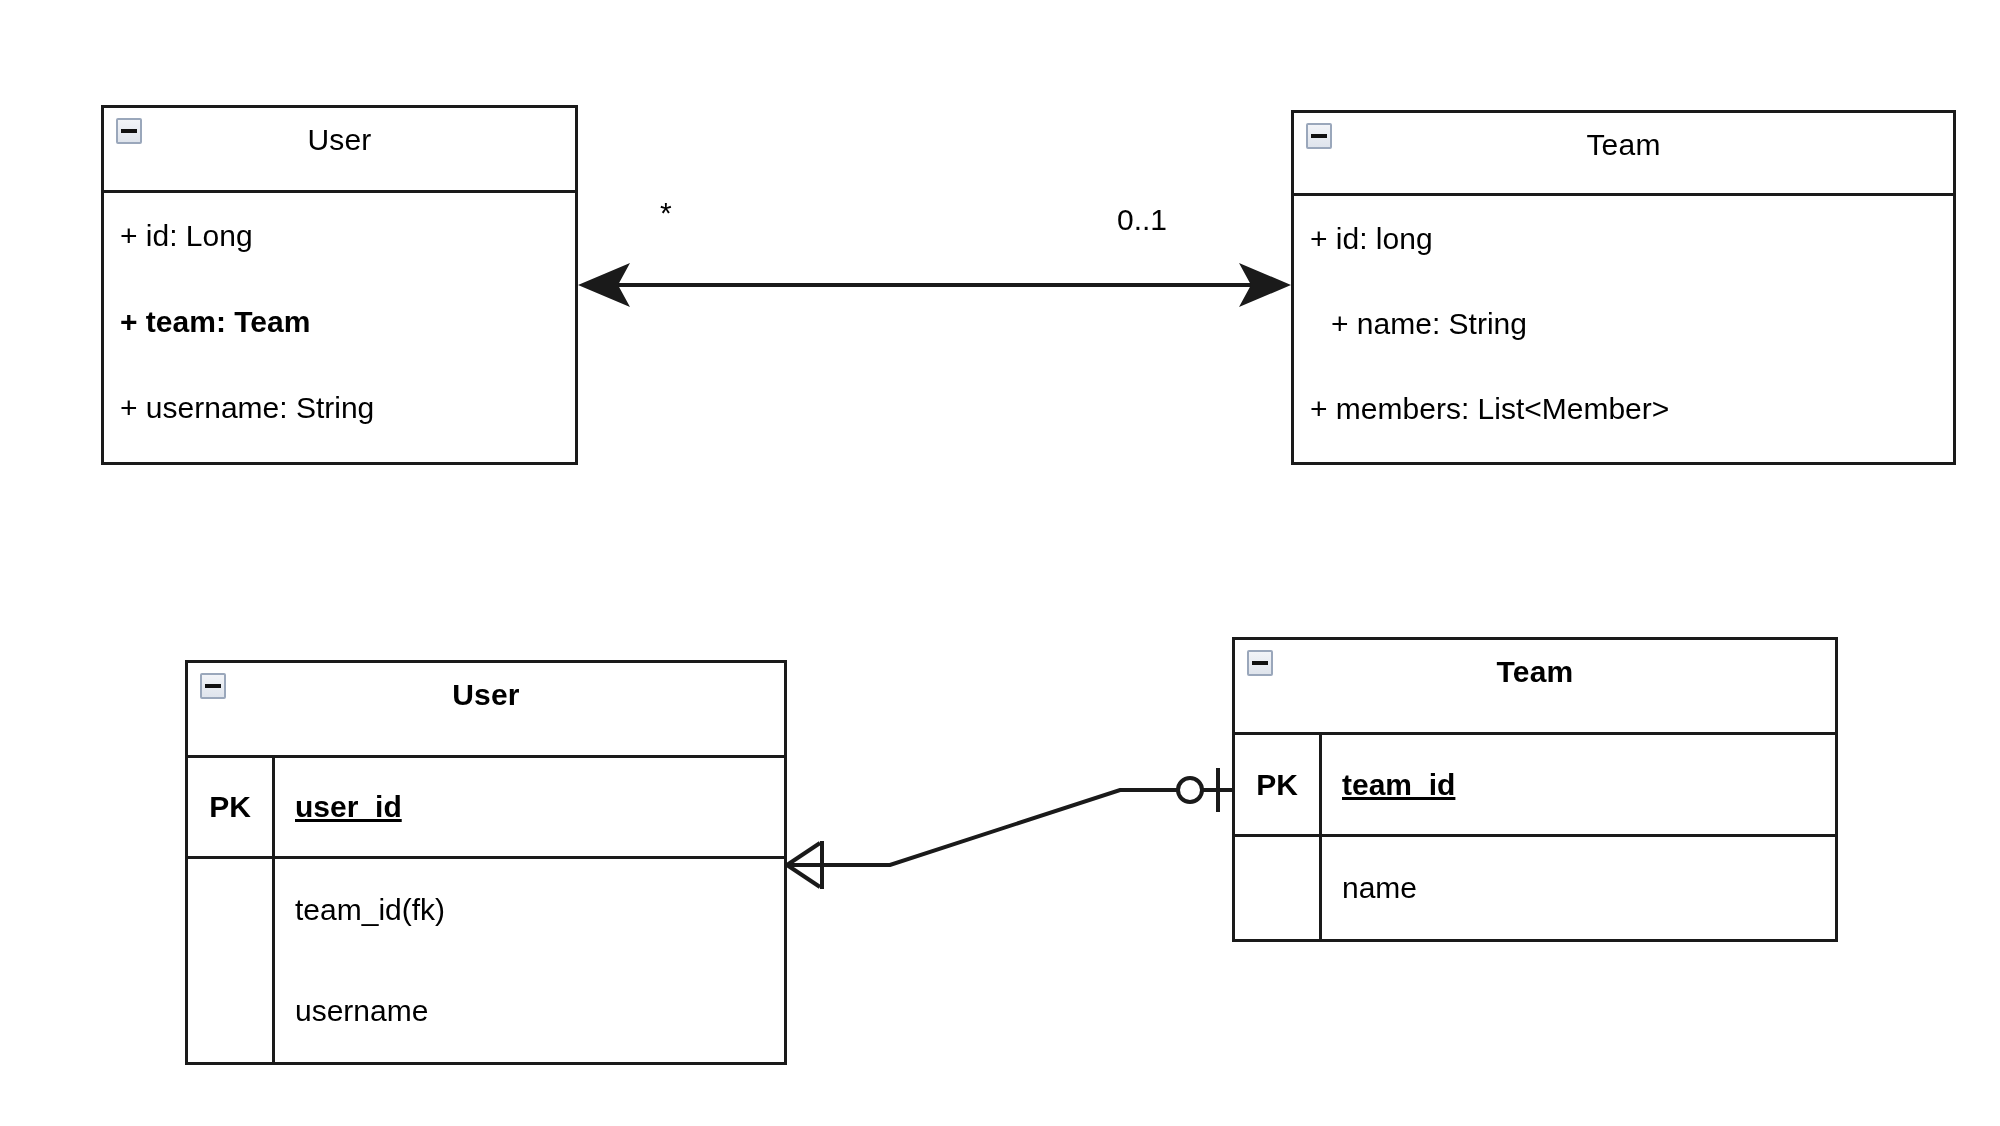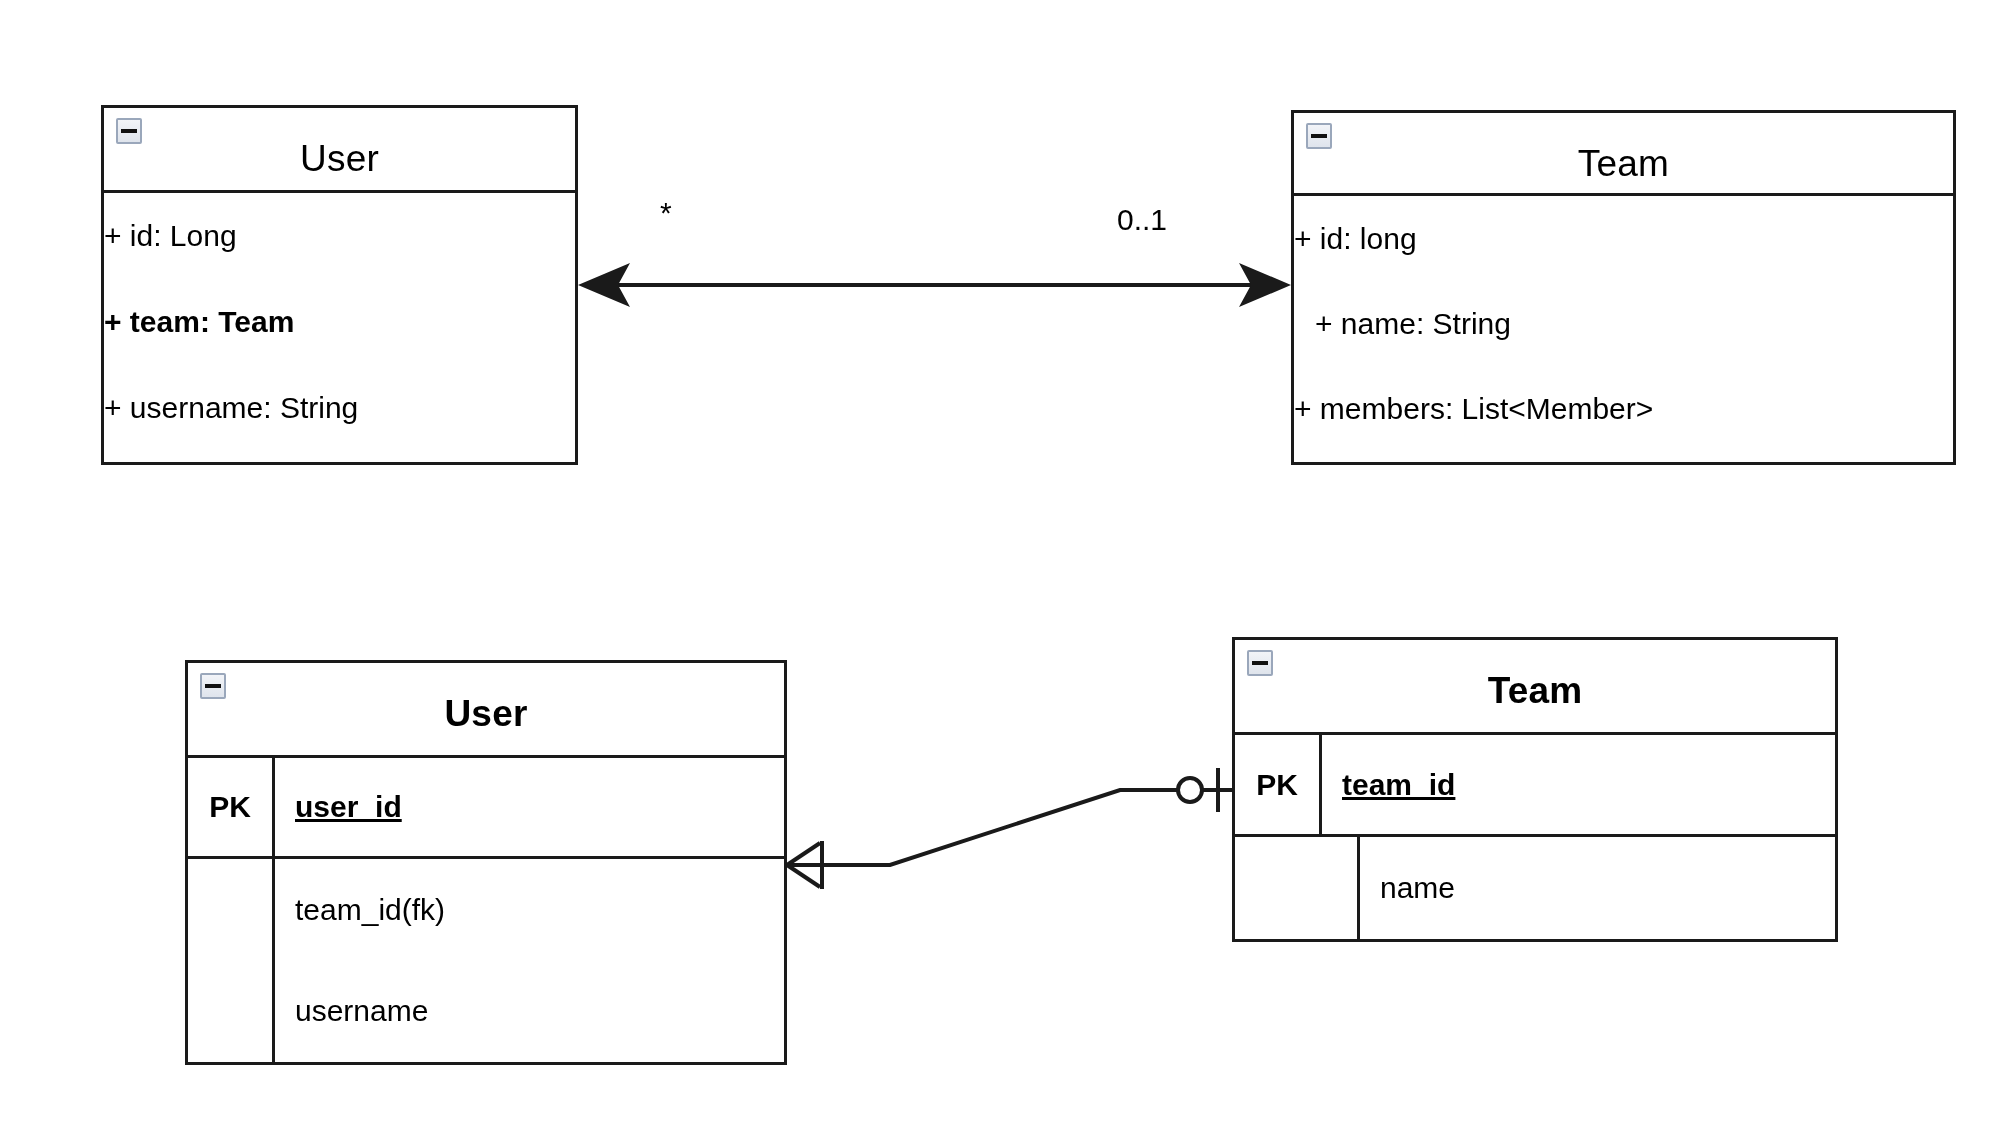--- a/index.html
+++ b/index.html
@@ -28,23 +28,23 @@
   }
   .uml-header {
     position: relative;
     box-sizing: border-box;
     border-bottom: 3px solid #1a1a1a;
     display: flex;
     align-items: flex-start;
     justify-content: center;
   }
   .uml-title {
-    font-size: 37px;
+    font-size: 30px;
     line-height: 1;
-    padding-top: 32px;
+    padding-top: 17px;
     letter-spacing: 0.2px;
     white-space: nowrap;
   }
   .uml-title.bold { font-weight: bold; }
 
   
   .collapse-icon {
     position: absolute;
     left: 12px;
     top: 10px;
@@ -67,20 +67,21 @@
   }
 
   
   .attr-list {
     position: relative;
     box-sizing: border-box;
     height: 100%;
   }
   .attr-row {
     box-sizing: border-box;
+    padding-left: 16px;
     font-size: 30px;
     line-height: 1;
     white-space: nowrap;
     display: flex;
     align-items: center;
   }
   .attr-row.bold { font-weight: bold; }
 
   
   .er-body {
@@ -193,21 +194,21 @@
   <div class="uml-box" style="left:1232px; top:637px; width:606px; height:305px;">
     <div class="uml-header" style="height:95px;">
       <span class="collapse-icon"></span>
       <span class="uml-title bold">Team</span>
     </div>
     <div class="er-body" style="height:204px;">
       <div class="er-row divider" style="height:102px;">
         <span class="er-key" style="width:87px;">PK</span>
         <span class="er-field pk-name">team_id</span>
       </div>
-      <div class="er-row" style="height:102px;padding-left:38px;">
+      <div class="er-row" style="height:102px;">
         <span class="er-key" style="width:87px;"></span>
         <span class="er-field">name</span>
       </div>
     </div>
   </div>
 
   <svg class="connector-layer" viewBox="0 0 2000 1126">
 
     <g>
       <line x1="588" y1="285" x2="1284" y2="285" stroke="#1a1a1a" stroke-width="4"></line>

